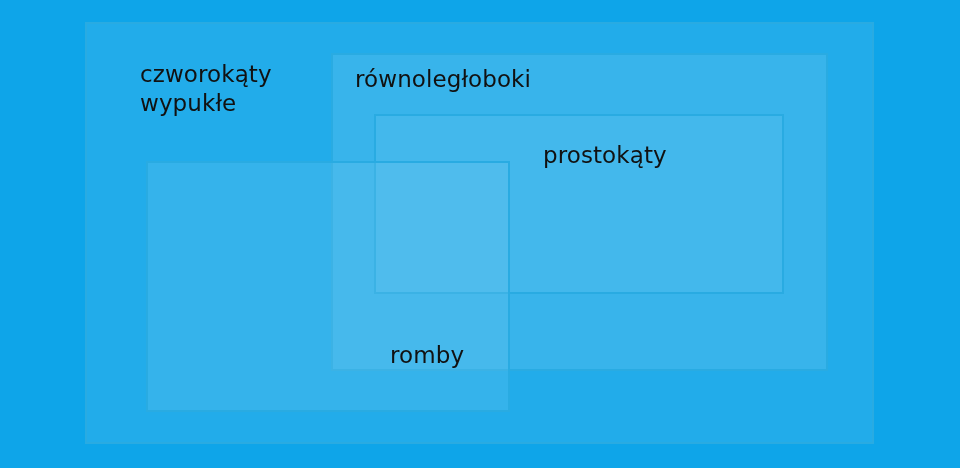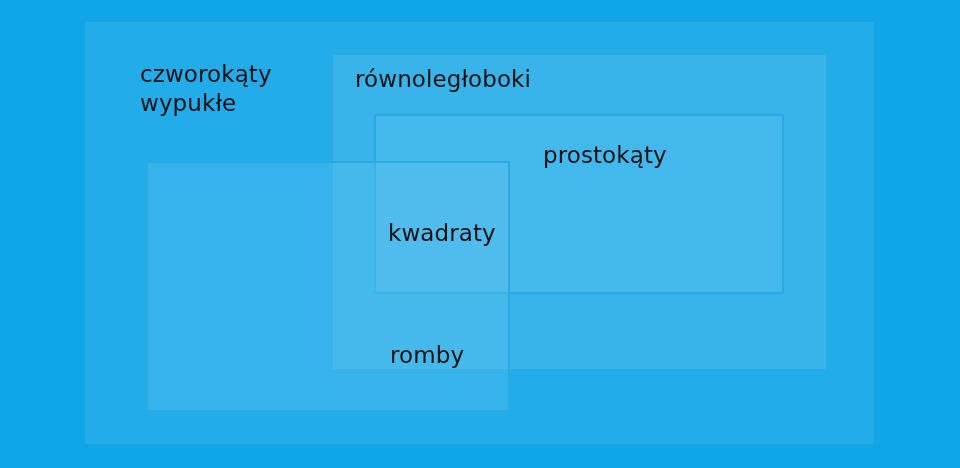--- a/index.html
+++ b/index.html
@@ -70,17 +70,16 @@
   <div class="set-rect" id="rect-deltoidy"></div>
 
   <div class="set-label" id="label-czworokaty">czworokąty
 wypukłe</div>
 
   <div class="set-label" id="label-rownolegloboki">równoległoboki</div>
 
   <div class="set-label" id="label-prostokaty">prostokąty</div>
 
 
-  <div class="set-label" id="label-kwadraty">kwadraty</div>
 
   <div class="set-label" id="label-romby">romby</div>
 
 </div>
 
 </body></html>

